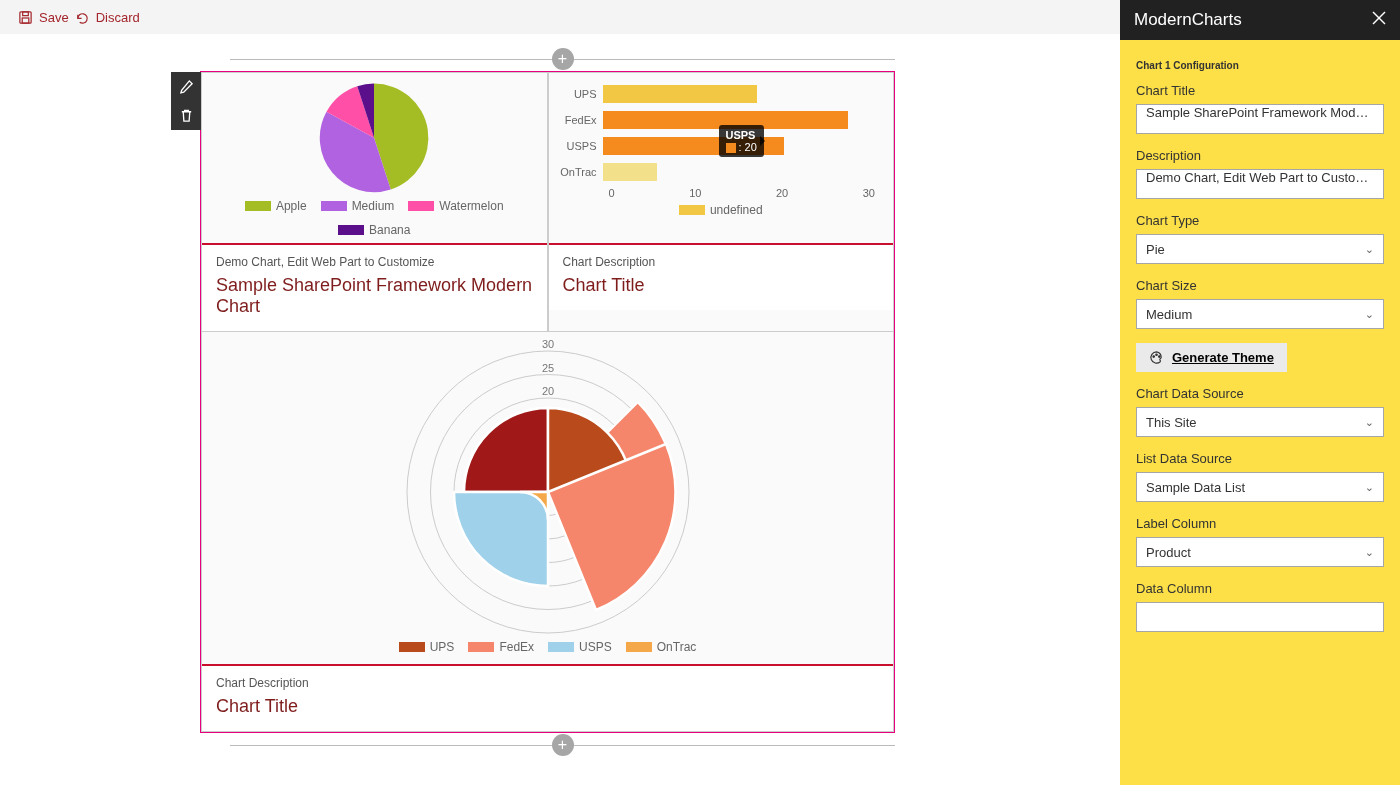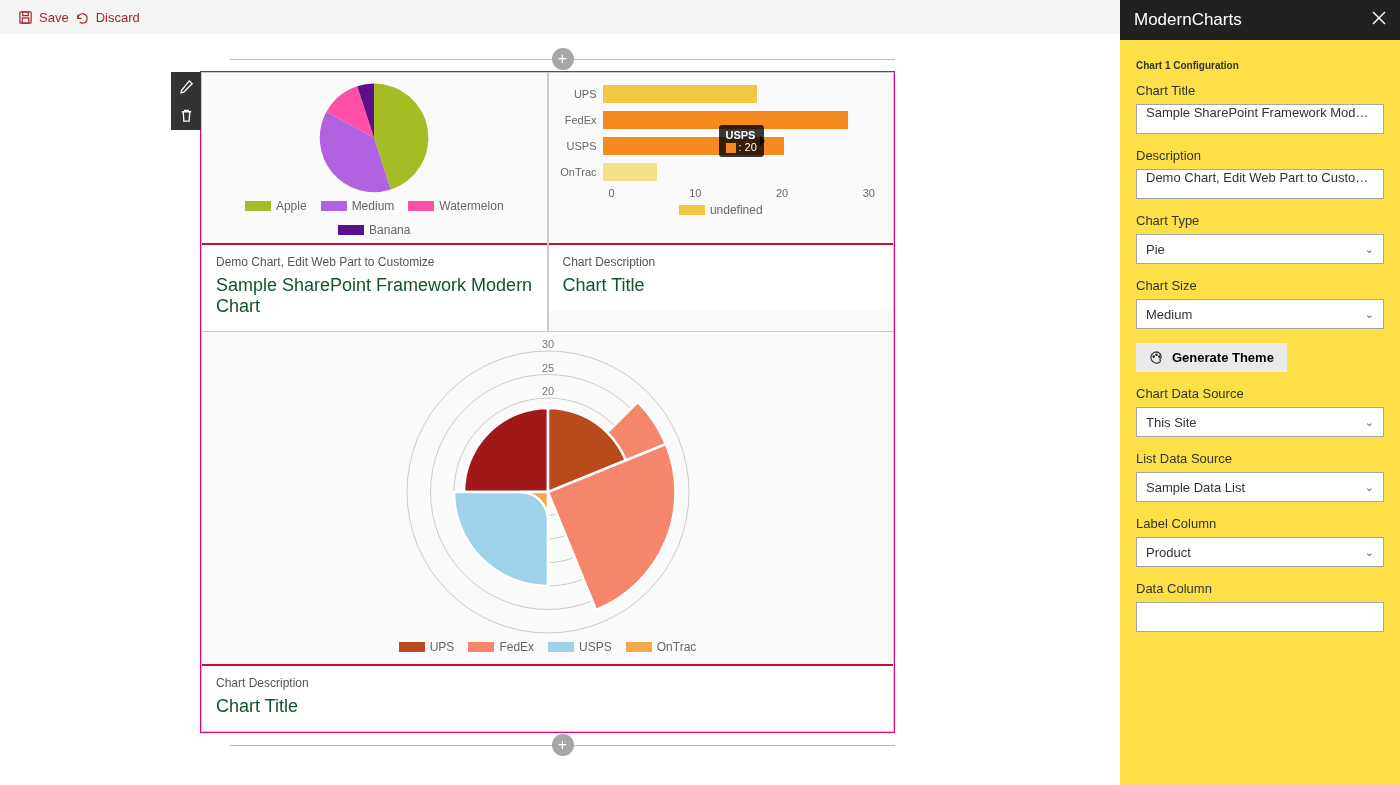--- a/index.html
+++ b/index.html
@@ -29,21 +29,21 @@
 .wp-tools div { width: 30px; height: 29px; display: flex; align-items: center; justify-content: center; cursor: pointer; }
 .wp-tools svg { width: 15px; height: 15px; stroke: #fff; fill: none; }
 
 .chart-row { display: flex; }
 .chart-card { border: 1px solid #ccc; background: #fafafa; }
 .chart-card.fullw { width: 100%; }
 .chart-card.half { width: 50%; }
 .chart-body { position: relative; }
 .chart-foot { border-top: 2px solid #c8102e; background: #fff; padding: 10px 14px 14px; }
 .chart-desc { font-size: 12px; color: #555; margin-bottom: 6px; }
-.chart-title { font-size: 18px; font-weight: 300; color: #14532d; }
+.chart-title { font-size: 18px; font-weight: 300; color: #7f1d1d; }
 
 
 .legend { display: flex; flex-wrap: wrap; justify-content: center; gap: 10px 14px; font-size: 12px; color: #666; padding-bottom: 6px; }
 .lg-item { display: flex; align-items: center; gap: 5px; }
 .lg-sw { width: 26px; height: 10px; }
 
 
 .hbar-area { padding: 8px 18px 4px 8px; position: relative; }
 .hbar-row { display: flex; align-items: center; height: 26px; }
 .hbar-lbl { width: 46px; text-align: right; font-size: 11px; color: #666; padding-right: 6px; }
@@ -66,21 +66,21 @@
 .p-label { font-size: 13px; margin-bottom: 6px; color: #333; }
 .slider-row { position: relative; display: flex; align-items: center; }
 .slider-track { flex: 1; height: 3px; background: #c8c8c8; position: relative; border-radius: 2px; margin-right: 14px; }
 .slider-thumb { position: absolute; top: 50%; transform: translate(-50%,-50%); width: 14px; height: 14px; border-radius: 50%; background: #fff; border: 2px solid #666; cursor: pointer; }
 .slider-val { font-size: 13px; color: #333; width: 20px; text-align: right; }
 .p-section { font-size: 10px; font-weight: 600; margin: 6px 0 12px; }
 .p-input { width: 100%; height: 30px; border: 1px solid #a6a6a6; background: #fff; padding: 0 9px; font-size: 13px; color: #333; white-space: nowrap; overflow: hidden; text-overflow: ellipsis; }
 .p-input.disabled { background: #eaeaea; color: #555; }
 .p-select { width: 100%; height: 30px; border: 1px solid #a6a6a6; background: #fff; padding: 0 9px; font-size: 13px; display: flex; align-items: center; justify-content: space-between; cursor: pointer; }
 .p-select .chev { font-size: 11px; color: #666; }
-.p-btn { display: inline-flex; align-items: center; gap: 8px; background: #eaeaea; border: none; padding: 7px 13px; font-size: 13px; font-weight: 600; cursor: pointer; }
+.p-btn { display: inline-flex; align-items: center; gap: 8px; background: #eaeaea; border: none; padding: 7px 13px; font-size: 13px; font-weight: 600; cursor: pointer; text-decoration: underline; }
 .p-btn svg { width: 15px; height: 15px; }
 </style>
 </head>
 <body>
 
 <div class="toolbar">
   <div class="left">
     <div class="tb-btn red">
       <svg viewBox="0 0 16 16" stroke-width="1.3">
           <rect x="2" y="2" width="12" height="12" rx="1"></rect>

